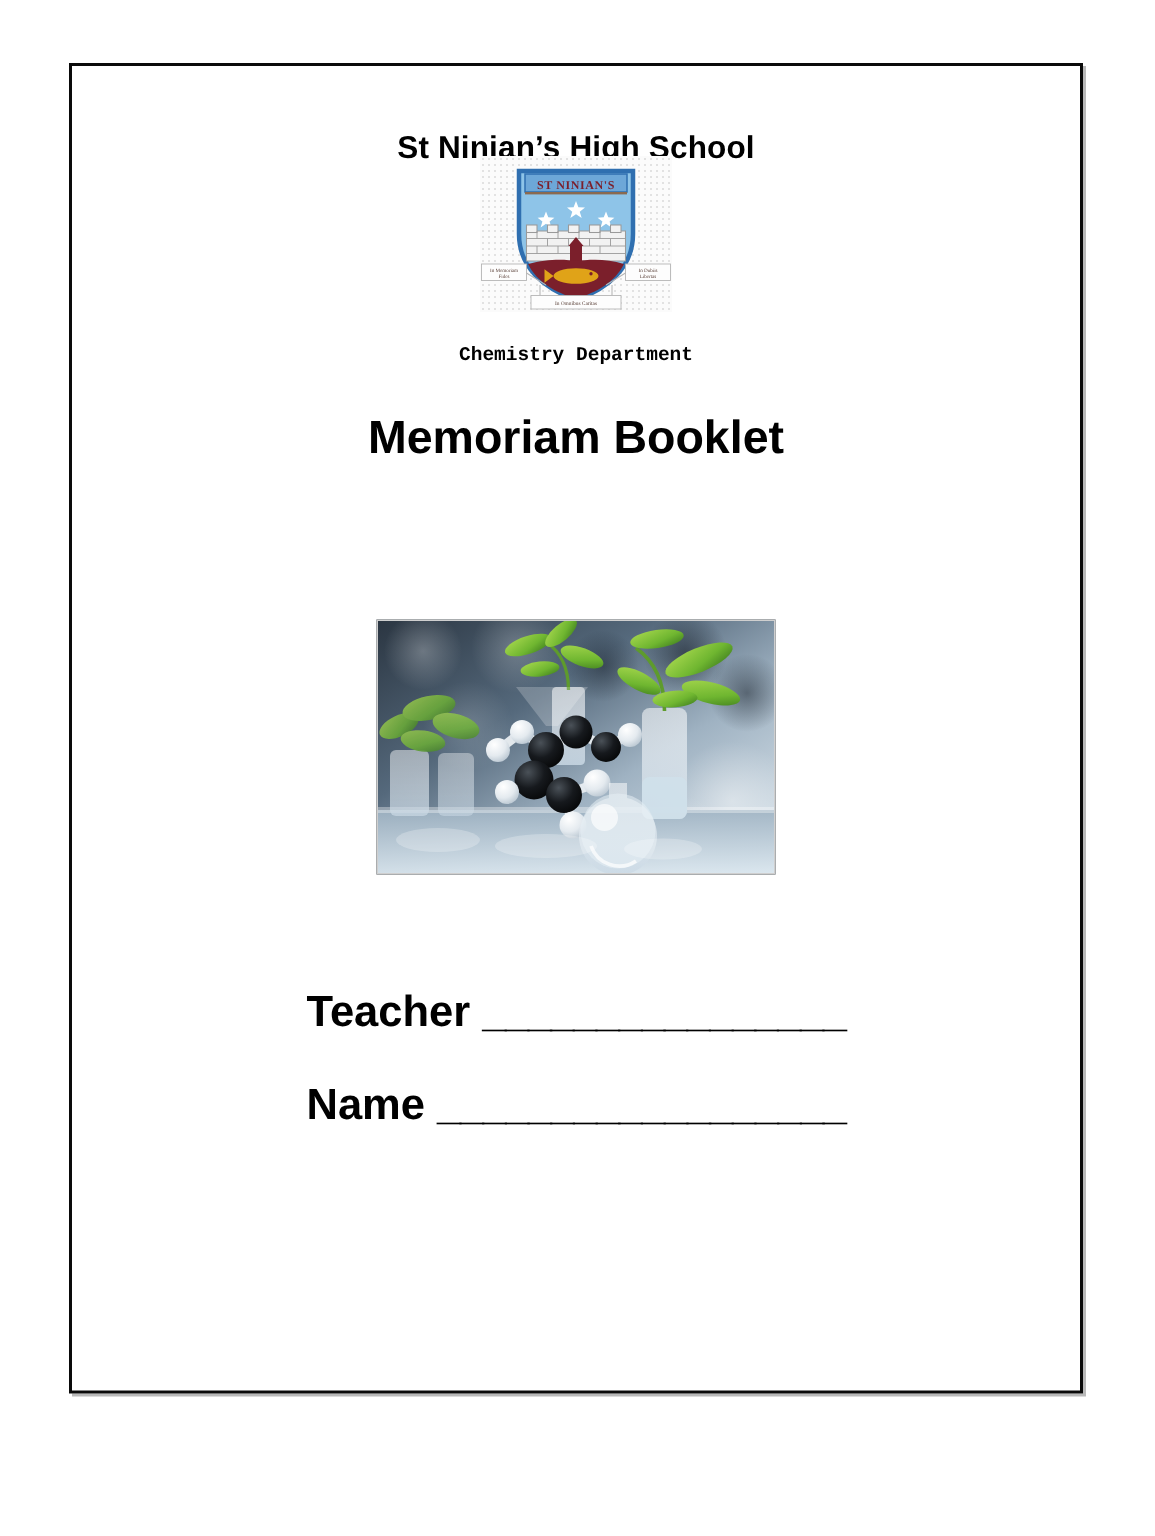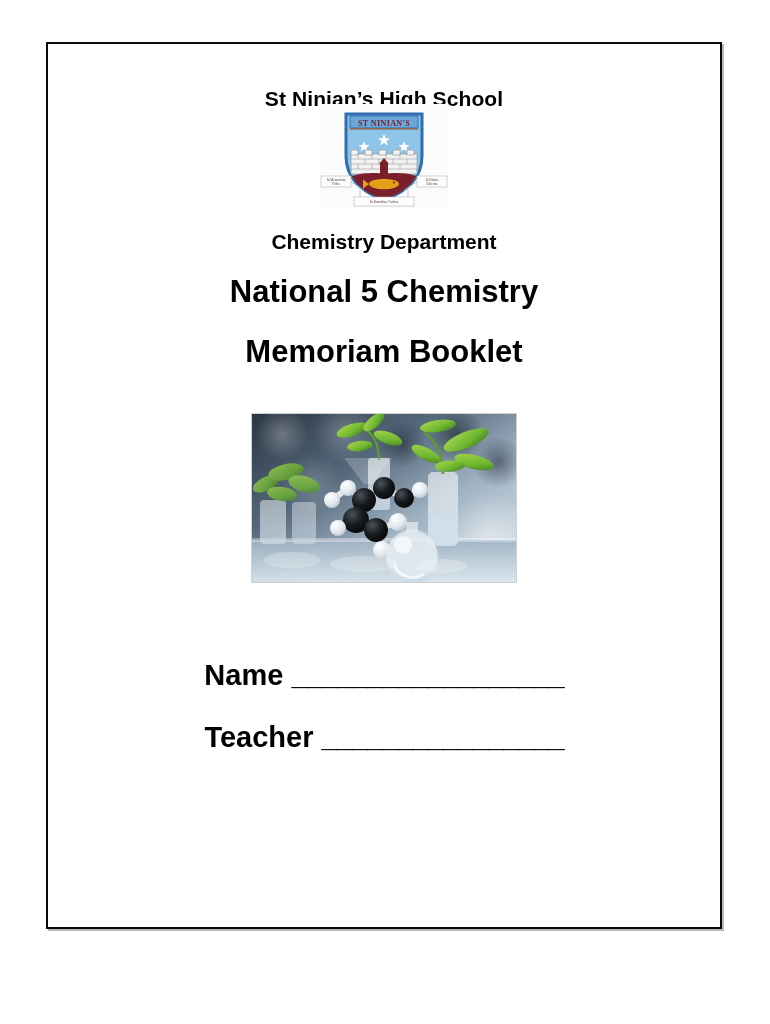--- a/index.html
+++ b/index.html
@@ -76,23 +76,24 @@
     left: 0;
     top: 0;
   }
 
   
   .dept-line {
     position: absolute;
     left: 0;
     right: 0;
     top: 185px;
-    font-size: 21px;
+    font-size: 13px;
     font-weight: bold;
     line-height: 1.2;
+    font-family: Liberation Mono, monospace;
   }
 
   
   .title-block {
     position: absolute;
     left: 0;
     right: 0;
     top: 218px;
   }
   .title-line {
@@ -214,21 +215,20 @@
 
           <rect x="34" y="93" width="60" height="9" fill="#fdfdfd" stroke="#b5b5b5" stroke-width="0.6"></rect>
           <text x="64" y="99.2" font-family="'Liberation Serif', serif" font-size="3.6" fill="#5a4038" text-anchor="middle">In Omnibus Caritas</text>
         </g>
       </svg>
     </div>
 
     <div class="dept-line">Chemistry Department</div>
 
     <div class="title-block">
-      <div class="title-line">National 5 Chemistry</div>
       <div class="title-line">Memoriam Booklet</div>
     </div>
 
     <div class="photo-frame">
       <svg class="photo-svg" width="264" height="168" viewBox="0 0 264 168">
         <defs>
           <linearGradient id="bgGrad" x1="0" y1="0" x2="1" y2="1">
             <stop offset="0%" stop-color="#2b3642"></stop>
             <stop offset="35%" stop-color="#55697c"></stop>
             <stop offset="62%" stop-color="#9fb2c2"></stop>
@@ -358,23 +358,23 @@
         <g opacity="0.25">
           <ellipse cx="112" cy="150" rx="34" ry="8" fill="#ffffff"></ellipse>
           <ellipse cx="190" cy="152" rx="26" ry="7" fill="#ffffff"></ellipse>
           <ellipse cx="40" cy="146" rx="28" ry="8" fill="#ffffff"></ellipse>
         </g>
       </svg>
     </div>
 
     <div class="fields">
       <div class="field-row">
+        <span class="field-label">Teacher</span>
+        <span class="field-rule">________________</span>
+      </div>
+      <div class="field-row">
         <span class="field-label">Name</span>
         <span class="field-rule">__________________</span>
       </div>
-      <div class="field-row">
-        <span class="field-label">Teacher</span>
-        <span class="field-rule">________________</span>
-      </div>
     </div>
 
   </div>
 </div>
 
 </body></html>

